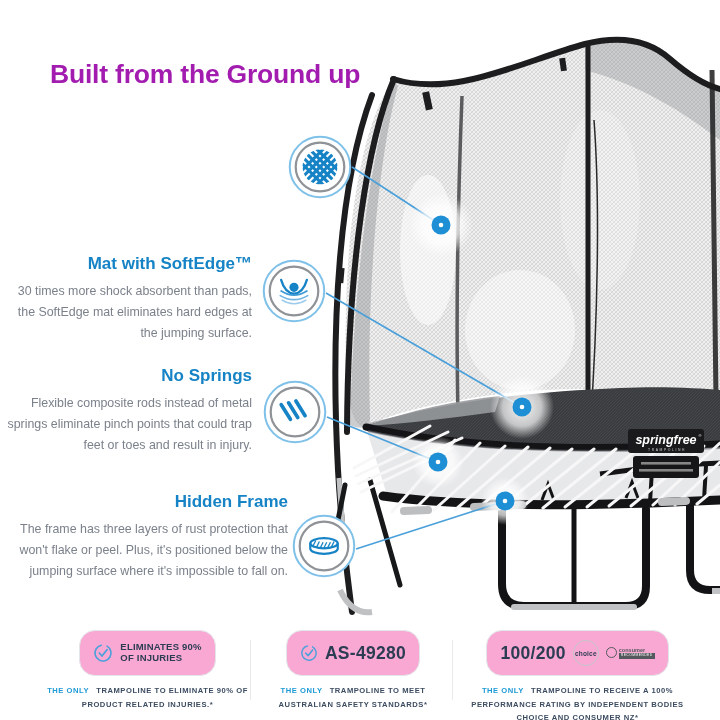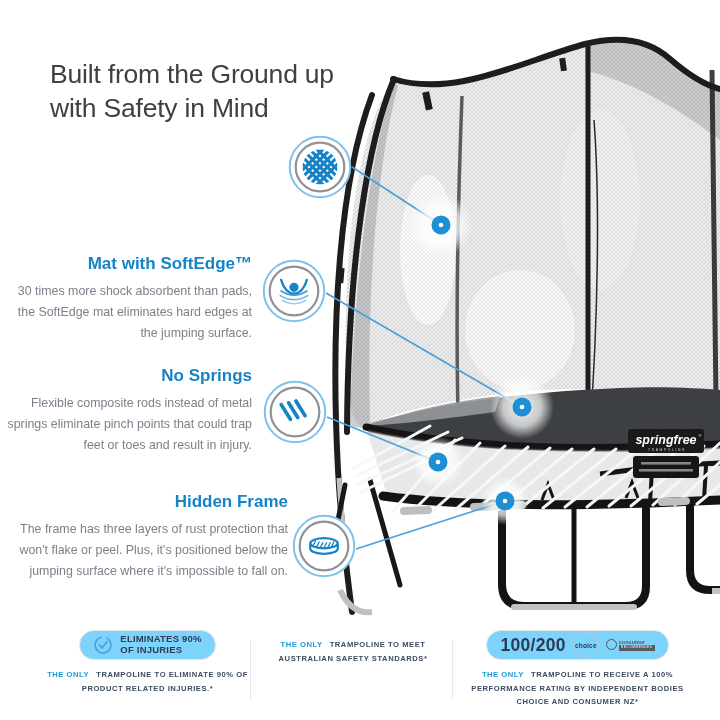--- a/index.html
+++ b/index.html
@@ -6,21 +6,21 @@
   body {
     width:720px; height:720px; position:relative; overflow:hidden;
     background:#ffffff; font-family:"Liberation Sans", sans-serif;
   }
   .layer { position:absolute; inset:0; }
   #art { z-index:1; }
   .content { z-index:2; }
 
   .headline {
     position:absolute; left:50px; top:40px;
-    font-size:26.5px; font-weight:normal; color:#404040;
+    font-size:26.5px; font-weight:bold; color:#a21caf;
     line-height:1.28; letter-spacing:-0.2px;
   }
 
   .feature { position:absolute; text-align:right; }
   .f-title { color:#1583c5; font-size:17px; font-weight:bold; margin:0 0 7px 0; }
   .f-body  { color:#7b818b; font-size:12.4px; line-height:1.7; margin:0; }
   #f1 { top:124px; right:442px; width:252px; }
   #f2 { top:254px; right:468px; width:252px; }
   #f3 { top:366px; right:468px; width:252px; }
   #f4 { top:492px; right:432px; width:280px; }
@@ -33,22 +33,22 @@
 
   .badges { position:absolute; left:0; top:630px; width:720px; height:90px; z-index:2; }
   .badge-col { position:absolute; top:0; text-align:center; }
   #b1 { left:40px;  width:215px; }
   #b2 { left:258px; width:190px; }
   #b3 { left:455px; width:245px; }
   .divider { position:absolute; top:10px; height:60px; width:1px; background:#e7e9eb; }
   #d1 { left:250px; } #d2 { left:452px; }
 
   .pill {
-    display:inline-flex; align-items:center; gap:7px; height:30px; padding:0 13px;
-    border:1px solid #e3e6e9; border-radius:16px; background:#7dd3fc; box-sizing:border-box;
+    display:inline-flex; align-items:center; gap:7px; height:46px; padding:0 13px;
+    border:1px solid #e3e6e9; border-radius:16px; background:#f9a8d4; box-sizing:border-box;
   }
   .pill-label-sm { font-size:9.5px; font-weight:bold; color:#2c3d53; text-align:left;
                    line-height:1.15; letter-spacing:.2px; }
   .pill-label-lg { font-size:17.5px; font-weight:bold; color:#2c3d53; letter-spacing:.3px; }
   .caption { margin-top:8px; font-size:7.6px; font-weight:bold; letter-spacing:.55px;
              color:#3c4c61; line-height:1.8; }
   .cap-rest { margin-left:7px; }
   .cap-hl { color:#1e9ad6; }
 
   .choice-logo {
@@ -199,21 +199,20 @@
       <circle cx="505" cy="501" r="24" fill="url(#halo)"></circle>
       <circle cx="505" cy="501" r="9.5" fill="#1e8fd5"></circle>
         <circle cx="505" cy="501" r="2.3" fill="#fff"></circle>
     </g>
   </g>
 </svg>
 
 <div class="layer content">
   <h1 class="headline">
     <span>Built from the Ground up</span><br>
-    <span>with Safety in Mind</span>
   </h1>
 
   <div class="feature" id="f2">
     <p class="f-title">Mat with SoftEdge™</p>
     <p class="f-body">30 times more shock absorbent than pads, the SoftEdge mat eliminates hard edges at the jumping surface.</p>
   </div>
   <div class="feature" id="f4">
     <p class="f-title">Hidden Frame</p>
     <p class="f-body">The frame has three layers of rust protection that won't flake or peel. Plus, it's positioned below the jumping surface where it's impossible to fall on.</p>
   </div>
@@ -293,20 +292,27 @@
           <span>ELIMINATES 90%</span><br>
           <span>OF INJURIES</span>
         </div>
       </div>
       <div class="caption">
         <span class="cap-hl">THE ONLY</span><span class="cap-rest">TRAMPOLINE TO ELIMINATE 90% OF PRODUCT RELATED INJURIES.*</span>
       </div>
     </div>
 
     <div class="badge-col" id="b2">
+      <div class="pill">
+        <svg width="18" height="18" viewBox="0 0 30 30">
+          <circle cx="15" cy="15" r="12" fill="none" stroke="#4aa0da" stroke-width="2.4" stroke-dasharray="66 10" transform="rotate(-60 15 15)" stroke-linecap="round"></circle>
+          <path d="M9.5 15 L13.5 19.5 L21 10" fill="none" stroke="#4aa0da" stroke-width="2.6" stroke-linecap="round" stroke-linejoin="round"></path>
+        </svg>
+        <span class="pill-label-lg">AS-49280</span>
+      </div>
       <div class="caption">
         <span class="cap-hl">THE ONLY</span><span class="cap-rest">TRAMPOLINE TO MEET AUSTRALIAN SAFETY STANDARDS*</span>
       </div>
     </div>
 
     <div class="badge-col" id="b3">
       <div class="pill">
         <span class="pill-label-lg">100/200</span>
         <span class="choice-logo">
           <span>choice</span>

